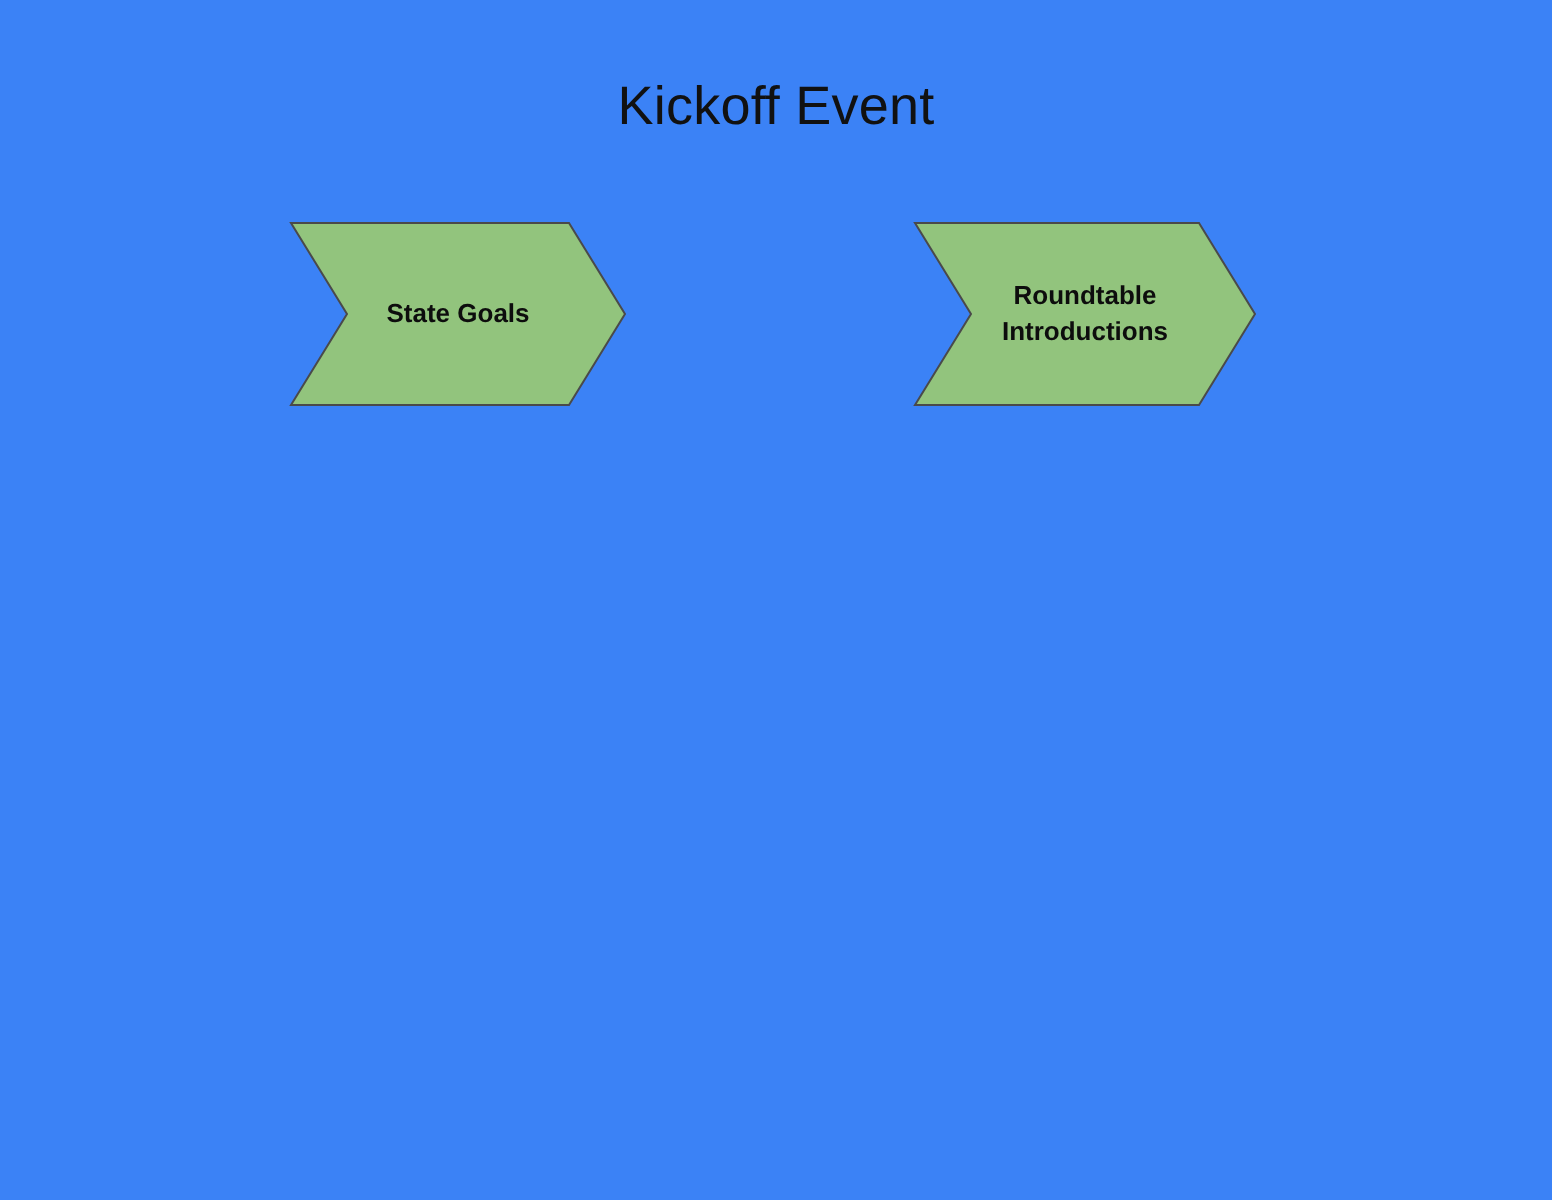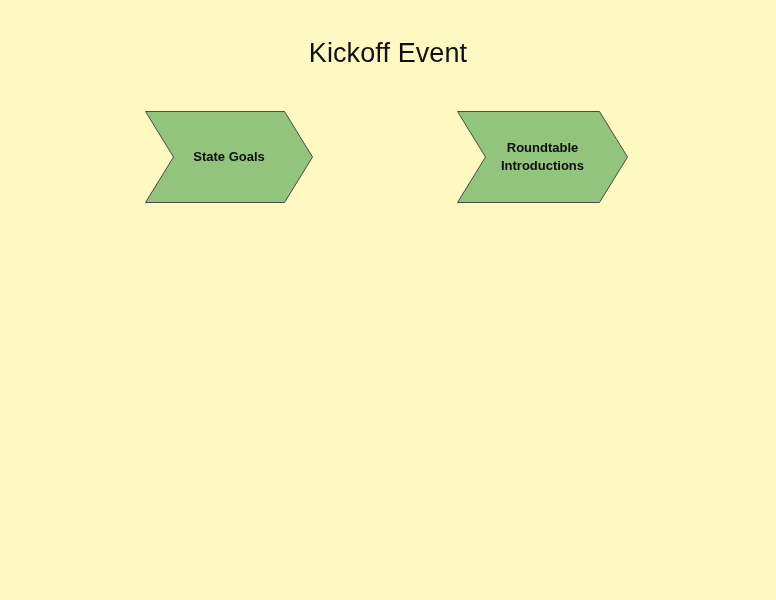--- a/index.html
+++ b/index.html
@@ -16,21 +16,21 @@
     font-family: "Liberation Sans", sans-serif;
     -webkit-font-smoothing: antialiased;
   }
 
   #canvas {
     position: absolute;
     left: 0;
     top: 0;
     width: 776px;
     height: 600px;
-    background: #fef9c3;
+    background: #3b82f6;
   }
 
   
   #diagram-title {
     position: absolute;
     left: 0;
     top: 36px;
     width: 776px;
     text-align: center;
     font-size: 27px;

